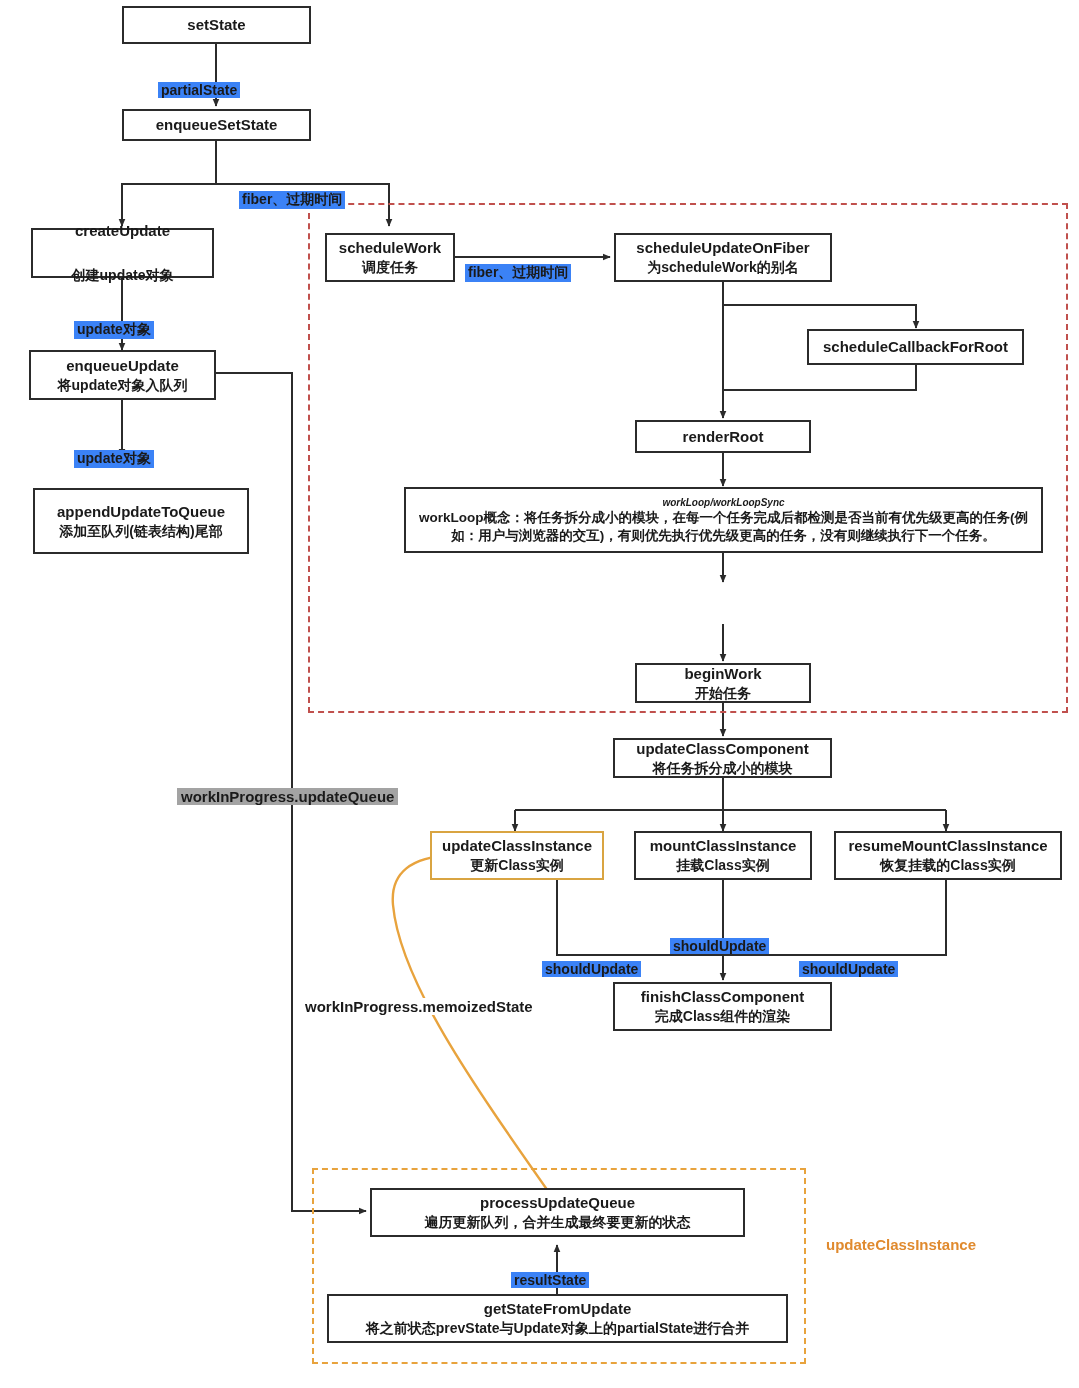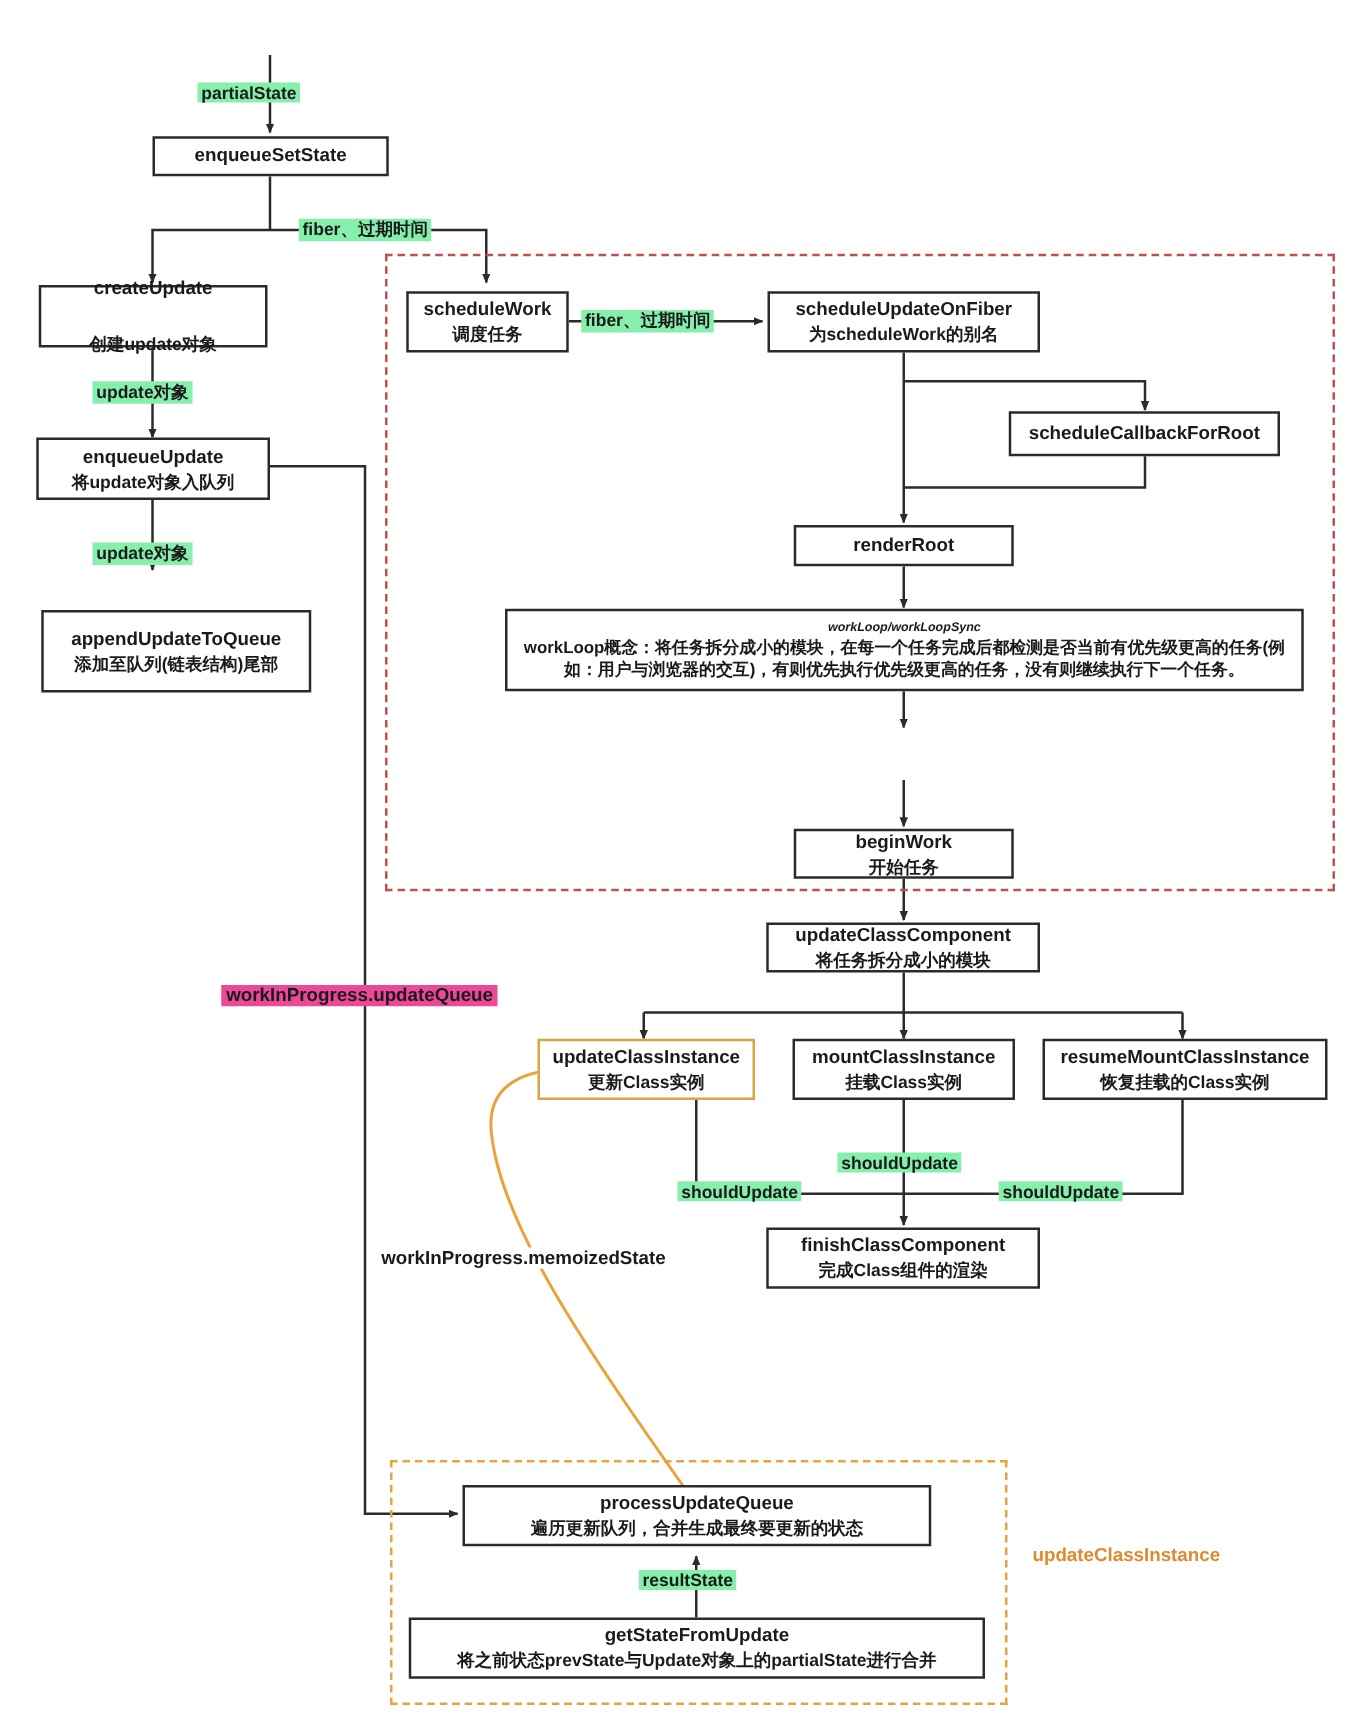--- a/index.html
+++ b/index.html
@@ -45,24 +45,25 @@
   .node.wide .t1 { font-size: 10px; font-style: italic; }
   .node.wide .t2 { font-size: 13.5px; white-space: normal; }
   .node.highlight {
     border-color: #d9a441;
   }
   .edge-label {
     position: absolute;
     font-size: 14px;
     font-weight: bold;
     color: #1a1a1a;
-    background: #86efac;
+    background: #3b82f6;
     white-space: nowrap;
     padding: 0 3px;
     z-index: 4;
+    margin-top: 16px;
   }
   .group-label {
     position: absolute;
     font-size: 15px;
     font-weight: bold;
     white-space: nowrap;
     z-index: 4;
   }
   .dashbox {
     position: absolute;
@@ -139,20 +140,23 @@
       <path d="M723,955 L723,980" marker-end="url(#ah)"></path>
 
       <path d="M557,1311 L557,1245" marker-end="url(#ah)"></path>
     </g>
 
     <g stroke="#e8a33d" stroke-width="2.4" fill="none">
       <path d="M553,1198 C470,1080 400,980 393,905 C390,872 412,857 452,855" marker-end="url(#aho)"></path>
     </g>
   </svg>
 
+  <div class="node" style="left:122px; top:6px; width:189px; height:38px;">
+    <span class="t1">setState</span>
+  </div>
 
   <div class="node" style="left:122px; top:109px; width:189px; height:32px;">
     <span class="t1">enqueueSetState</span>
   </div>
 
   <div class="node" style="left:31px; top:228px; width:183px; height:50px;gap:25px;">
     <span class="t1">createUpdate</span>
     <span class="t2">创建update对象</span>
   </div>
 
@@ -241,19 +245,19 @@
   <div class="edge-label" style="left:74px; top:434px;">update对象</div>
 
   <div class="edge-label" style="left:542px; top:945px;">shouldUpdate</div>
 
   <div class="edge-label" style="left:670px; top:922px;">shouldUpdate</div>
 
   <div class="edge-label" style="left:799px; top:945px;">shouldUpdate</div>
 
   <div class="edge-label" style="left:511px; top:1256px;">resultState</div>
 
-  <div class="group-label" style="left:177px; top:788px; color:#1a1a1a; background:#ec4899; padding:0 4px;">workInProgress.updateQueue</div>
+  <div class="group-label" style="left:177px; top:788px; color:#1a1a1a; background:#a3a3a3; padding:0 4px;">workInProgress.updateQueue</div>
 
   <div class="group-label" style="left:301px; top:998px; color:#1a1a1a; background:#ffffff; padding:0 4px;">workInProgress.memoizedState</div>
 
   <div class="group-label" style="left:826px; top:1236px; color:#e08a2e;">updateClassInstance</div>
 
 </div>
 
 </body></html>

